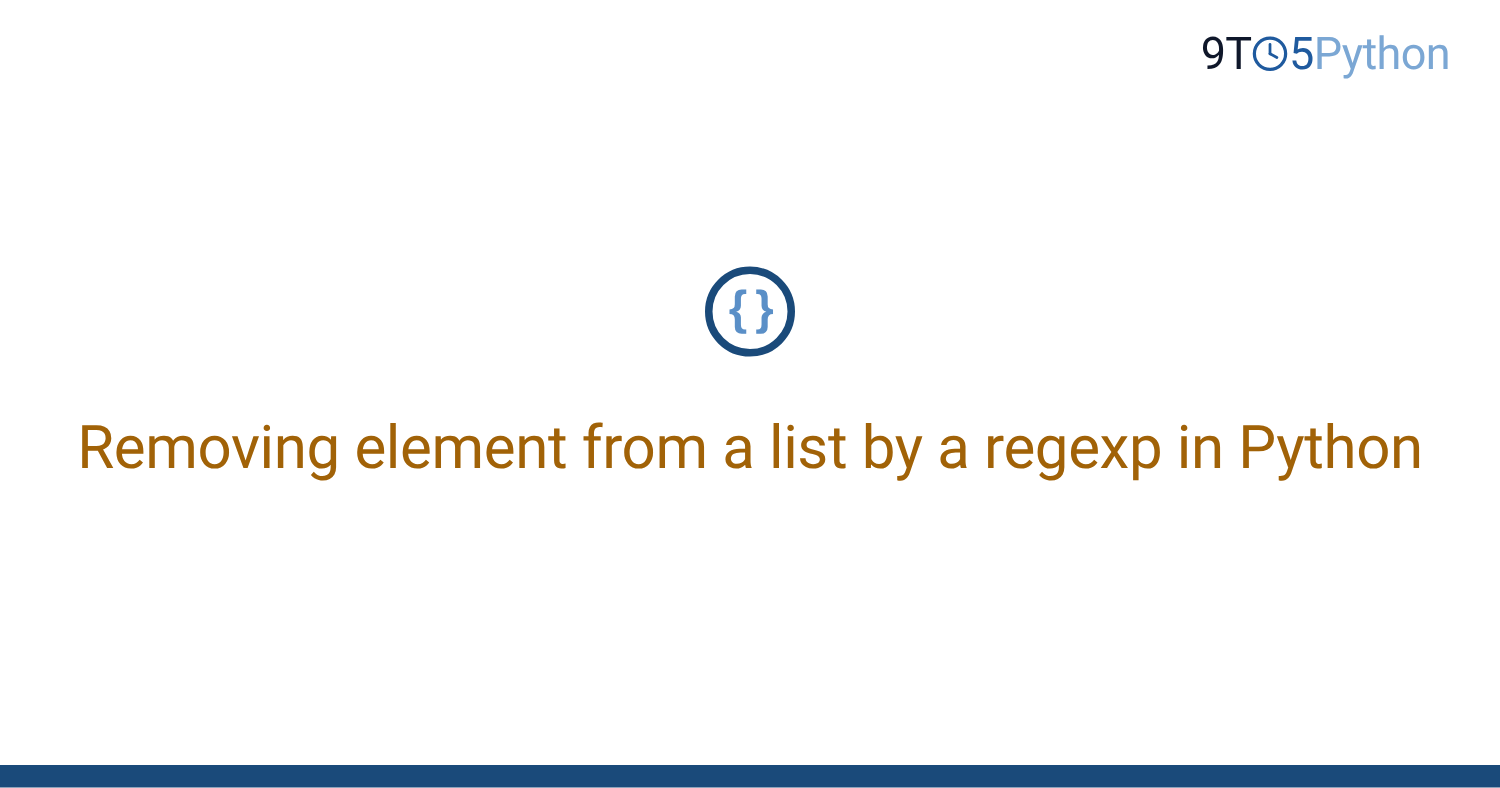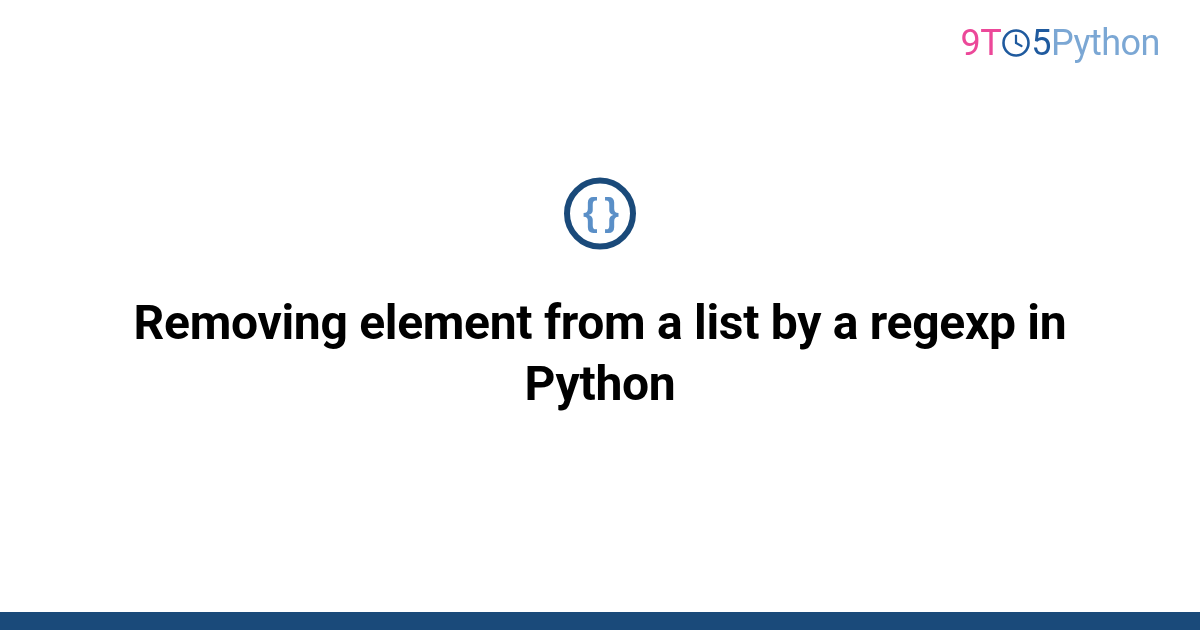--- a/index.html
+++ b/index.html
@@ -17,21 +17,21 @@
     }
     .logo {
       position: absolute;
       top: 22px;
       right: 40px;
       font-size: 36px;
       font-weight: 400;
       letter-spacing: -0.5px;
     }
     .logo-9t {
-      color: #ec4899;
+      color: #0f172a;
       font-weight: 400;
     }
     .logo-o {
       display: inline-flex;
       align-items: center;
       justify-content: center;
       position: relative;
       top: 3px;
     }
     .logo-5 {
@@ -64,23 +64,23 @@
     .icon-braces {
       color: #5a8fc7;
       font-size: 38px;
       font-weight: 700;
       font-family: "Helvetica Neue", Arial, sans-serif;
       letter-spacing: -2px;
       line-height: 1;
       padding-bottom: 4px;
     }
     .title {
-      color: #000000;
+      color: #a16207;
       font-size: 48px;
-      font-weight: 700;
+      font-weight: 400;
       line-height: 1.28;
       letter-spacing: -0.3px;
     }
     .footer-bar {
       position: absolute;
       bottom: 0;
       left: 0;
       width: 100%;
       height: 18px;
       background: #1a4a7a;

